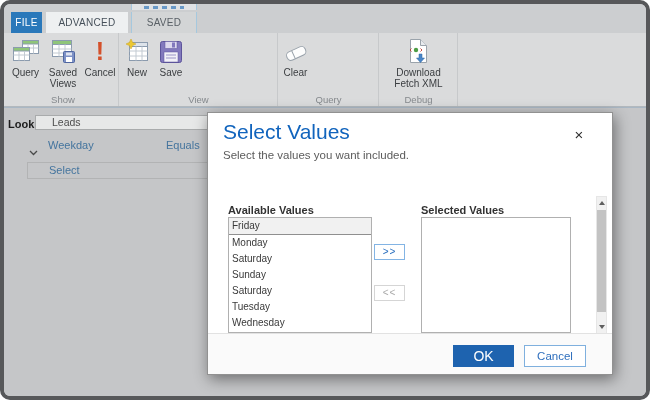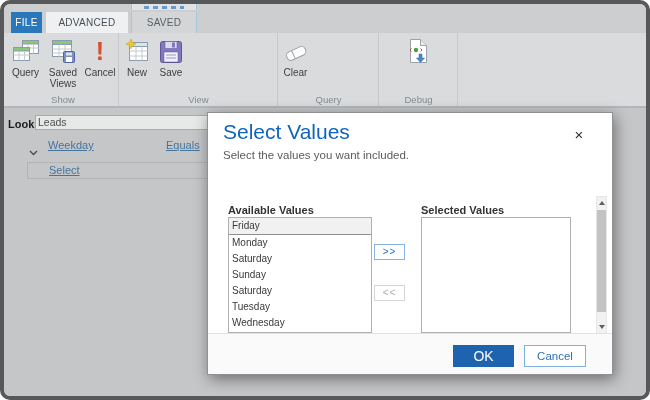--- a/index.html
+++ b/index.html
@@ -60,23 +60,23 @@
   .excl{font-weight:700;font-size:25px;color:#d4502a;line-height:1;}
   
   .content{
     position:absolute;left:0;top:103px;right:0;bottom:0;
     background:#c5c6c8;border-top:1px solid #a9b7c4;
   }
   .lookfor-label{position:absolute;left:4px;top:10px;font-size:11px;font-weight:bold;color:#1c1c1c;}
   .lookfor-field{
     position:absolute;left:31px;top:7px;width:300px;height:15px;
     background:#e7e8e8;border:1px solid #a9abac;box-sizing:border-box;
-    font-size:10.5px;color:#4f4f4f;line-height:13px;padding-left:2px;
-  }
-  .qlink{font-size:11px;color:#44749e;text-decoration:underline;cursor:default;}
+    font-size:10.5px;color:#4f4f4f;line-height:13px;padding-left:16px;
+  }
+  .qlink{font-size:11px;color:#44749e;cursor:default;}
   .chev{position:absolute;left:25px;top:34px;}
   .lnk-field{position:absolute;left:44px;top:31px;}
   .lnk-op{position:absolute;left:162px;top:31px;}
   .select-row{
     position:absolute;left:23px;top:54px;width:400px;height:17px;
     border:1px solid #b2b3b4;box-sizing:border-box;
   }
   .select-row .qlink{position:absolute;left:21px;top:1px;}
   
   .dialog{
@@ -313,20 +313,21 @@
         <div class="rbig" style="width:72px;">
           <span class="ricon">
             <svg width="25" height="27" viewBox="0 0 25 27">
               <path d="M4.5 1.5h10l6 6v17h-16z" fill="#fff" stroke="#9aa3ab"></path>
               <path d="M14.5 1.5v6h6" fill="#e8ebee" stroke="#9aa3ab"></path>
               <circle cx="10" cy="12" r="2.2" fill="#4d9d45"></circle>
               <path d="M5.5 10.5L4 12l1.5 1.5 M14.5 10.5L16 12l-1.5 1.5" stroke="#c0392b" fill="none" stroke-width=".9"></path>
               <path d="M13 16v4h-2.5l4 4.5 4-4.5H16v-4z" fill="#4a86c8" stroke="#2f64a0" stroke-width=".5"></path>
             </svg>
           </span>
+          <span>Download Fetch XML</span>
         </div>
       </div>
       <div class="rgroup-label">Debug</div>
     </div>
   </div>
 
   <div class="content">
     <span class="lookfor-label">Look for:</span>
     <div class="lookfor-field">Leads</div>
 

